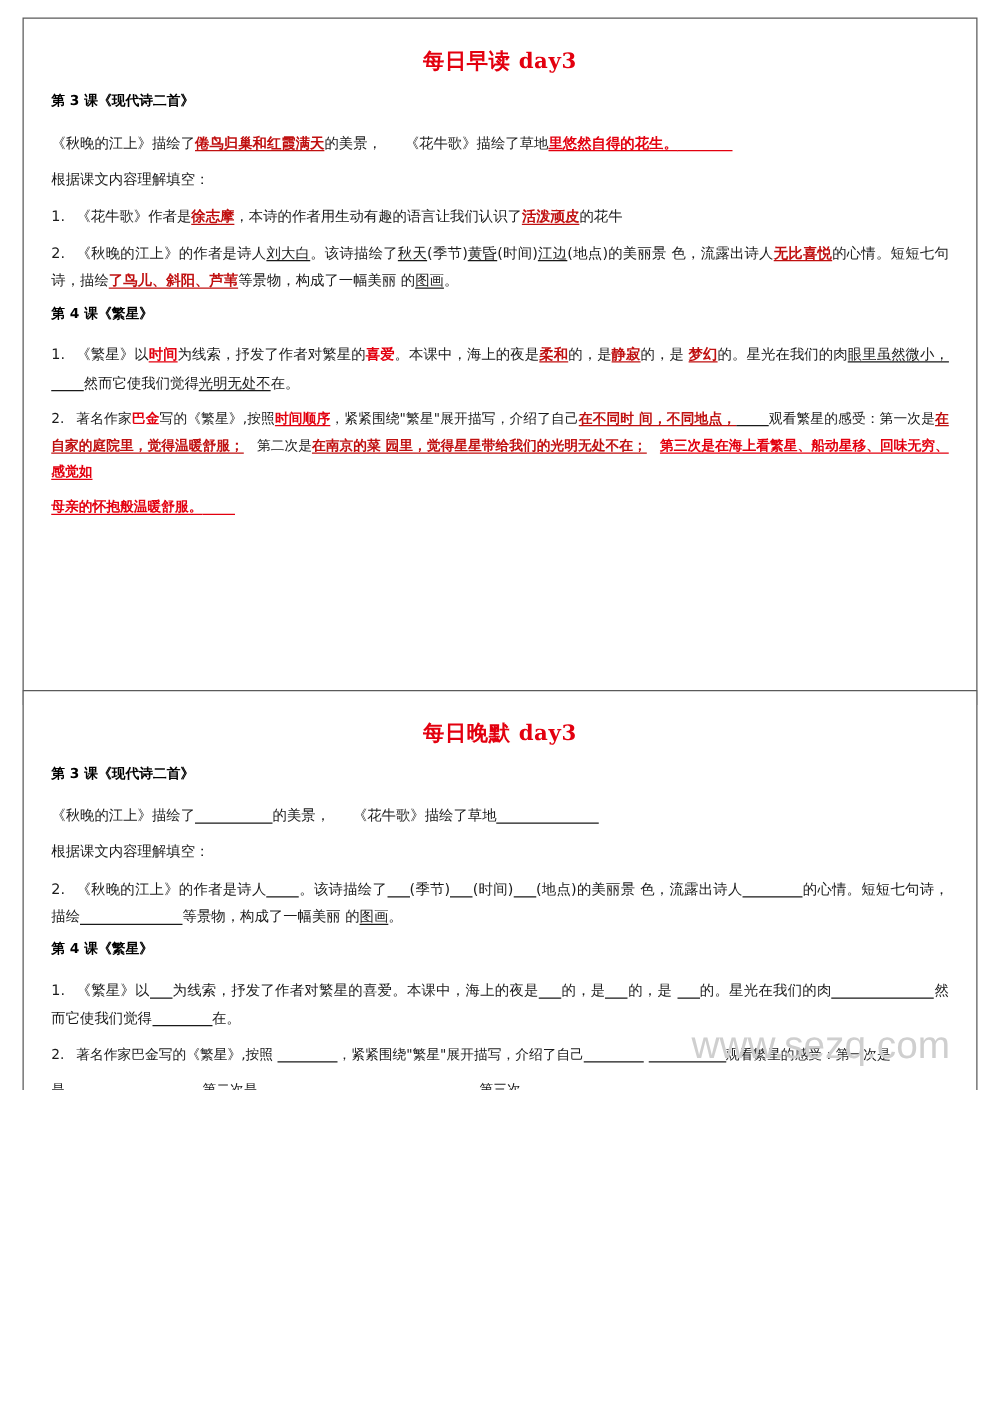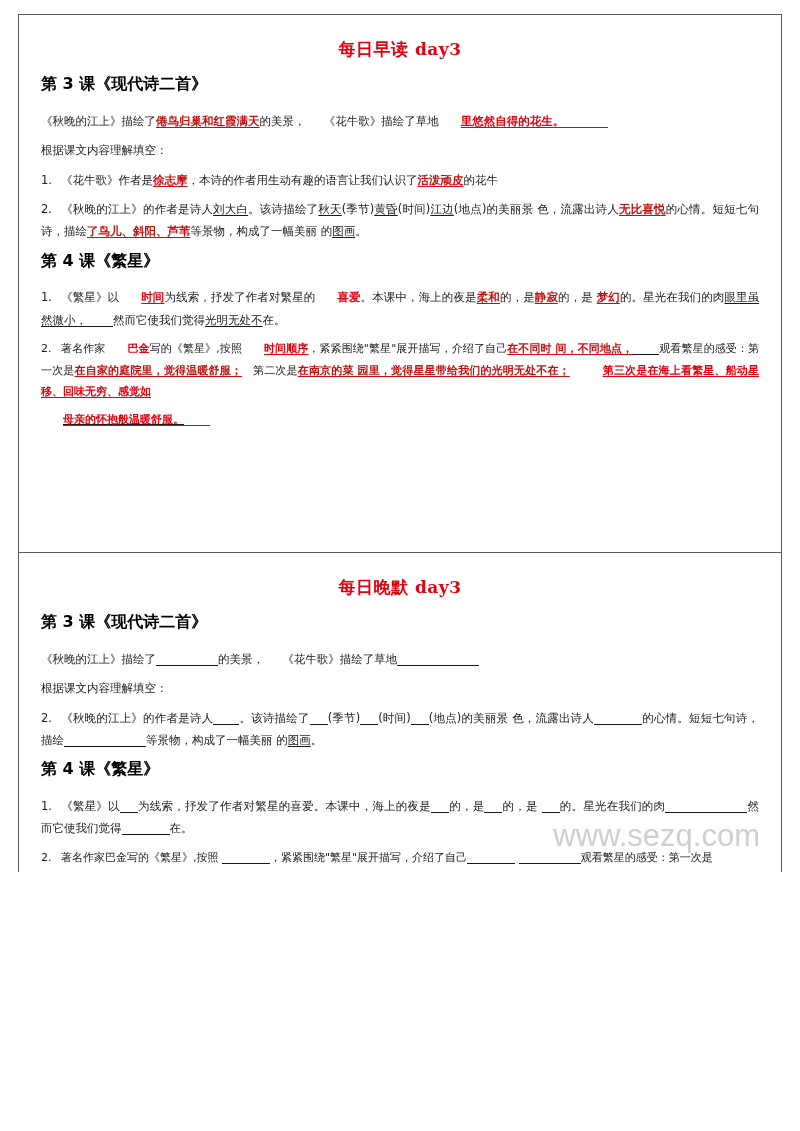--- a/index.html
+++ b/index.html
@@ -39,40 +39,40 @@
     font-weight: bold;
     font-size: 17px;
     font-family: "DejaVu Serif", "Liberation Serif", serif;
     letter-spacing: 0.5px;
     margin: 10px 0 14px 0;
     line-height: 1.2;
   }
 
   .lesson-head {
     font-weight: bold;
-    font-size: 16px;
+    font-size: 11px;
     color: #000;
     margin: 2px 0 14px 0;
     line-height: 1.4;
   }
 
   .para {
     font-size: 11.5px;
     color: #1a1a1a;
     line-height: 1.95;
     margin: 0 0 7px 0;
     text-align: justify;
   }
-  .para.tight { margin-bottom: 20px; text-decoration: underline; }
+  .para.tight { margin-bottom: 20px; }
   .para.small { font-size: 11px; }
 
   .indent-num { display: inline-block; min-width: 20px; }
 
   
-  .r      { color: #e3000f; font-weight: bold; padding-left: 22px; }
+  .r      { color: #e3000f; font-weight: bold; }
   .rd     { color: #c01010; font-weight: bold; margin-top: 40px; }
   .u      { text-decoration: underline; text-underline-offset: 2px; }
   .k      { color: #1a1a1a; text-decoration: underline; text-underline-offset: 2px; }
 
   .gapline {
     display: inline-block;
     border-bottom: 1.3px solid #1a1a1a;
     vertical-align: -3px;
     height: 12px;
   }

